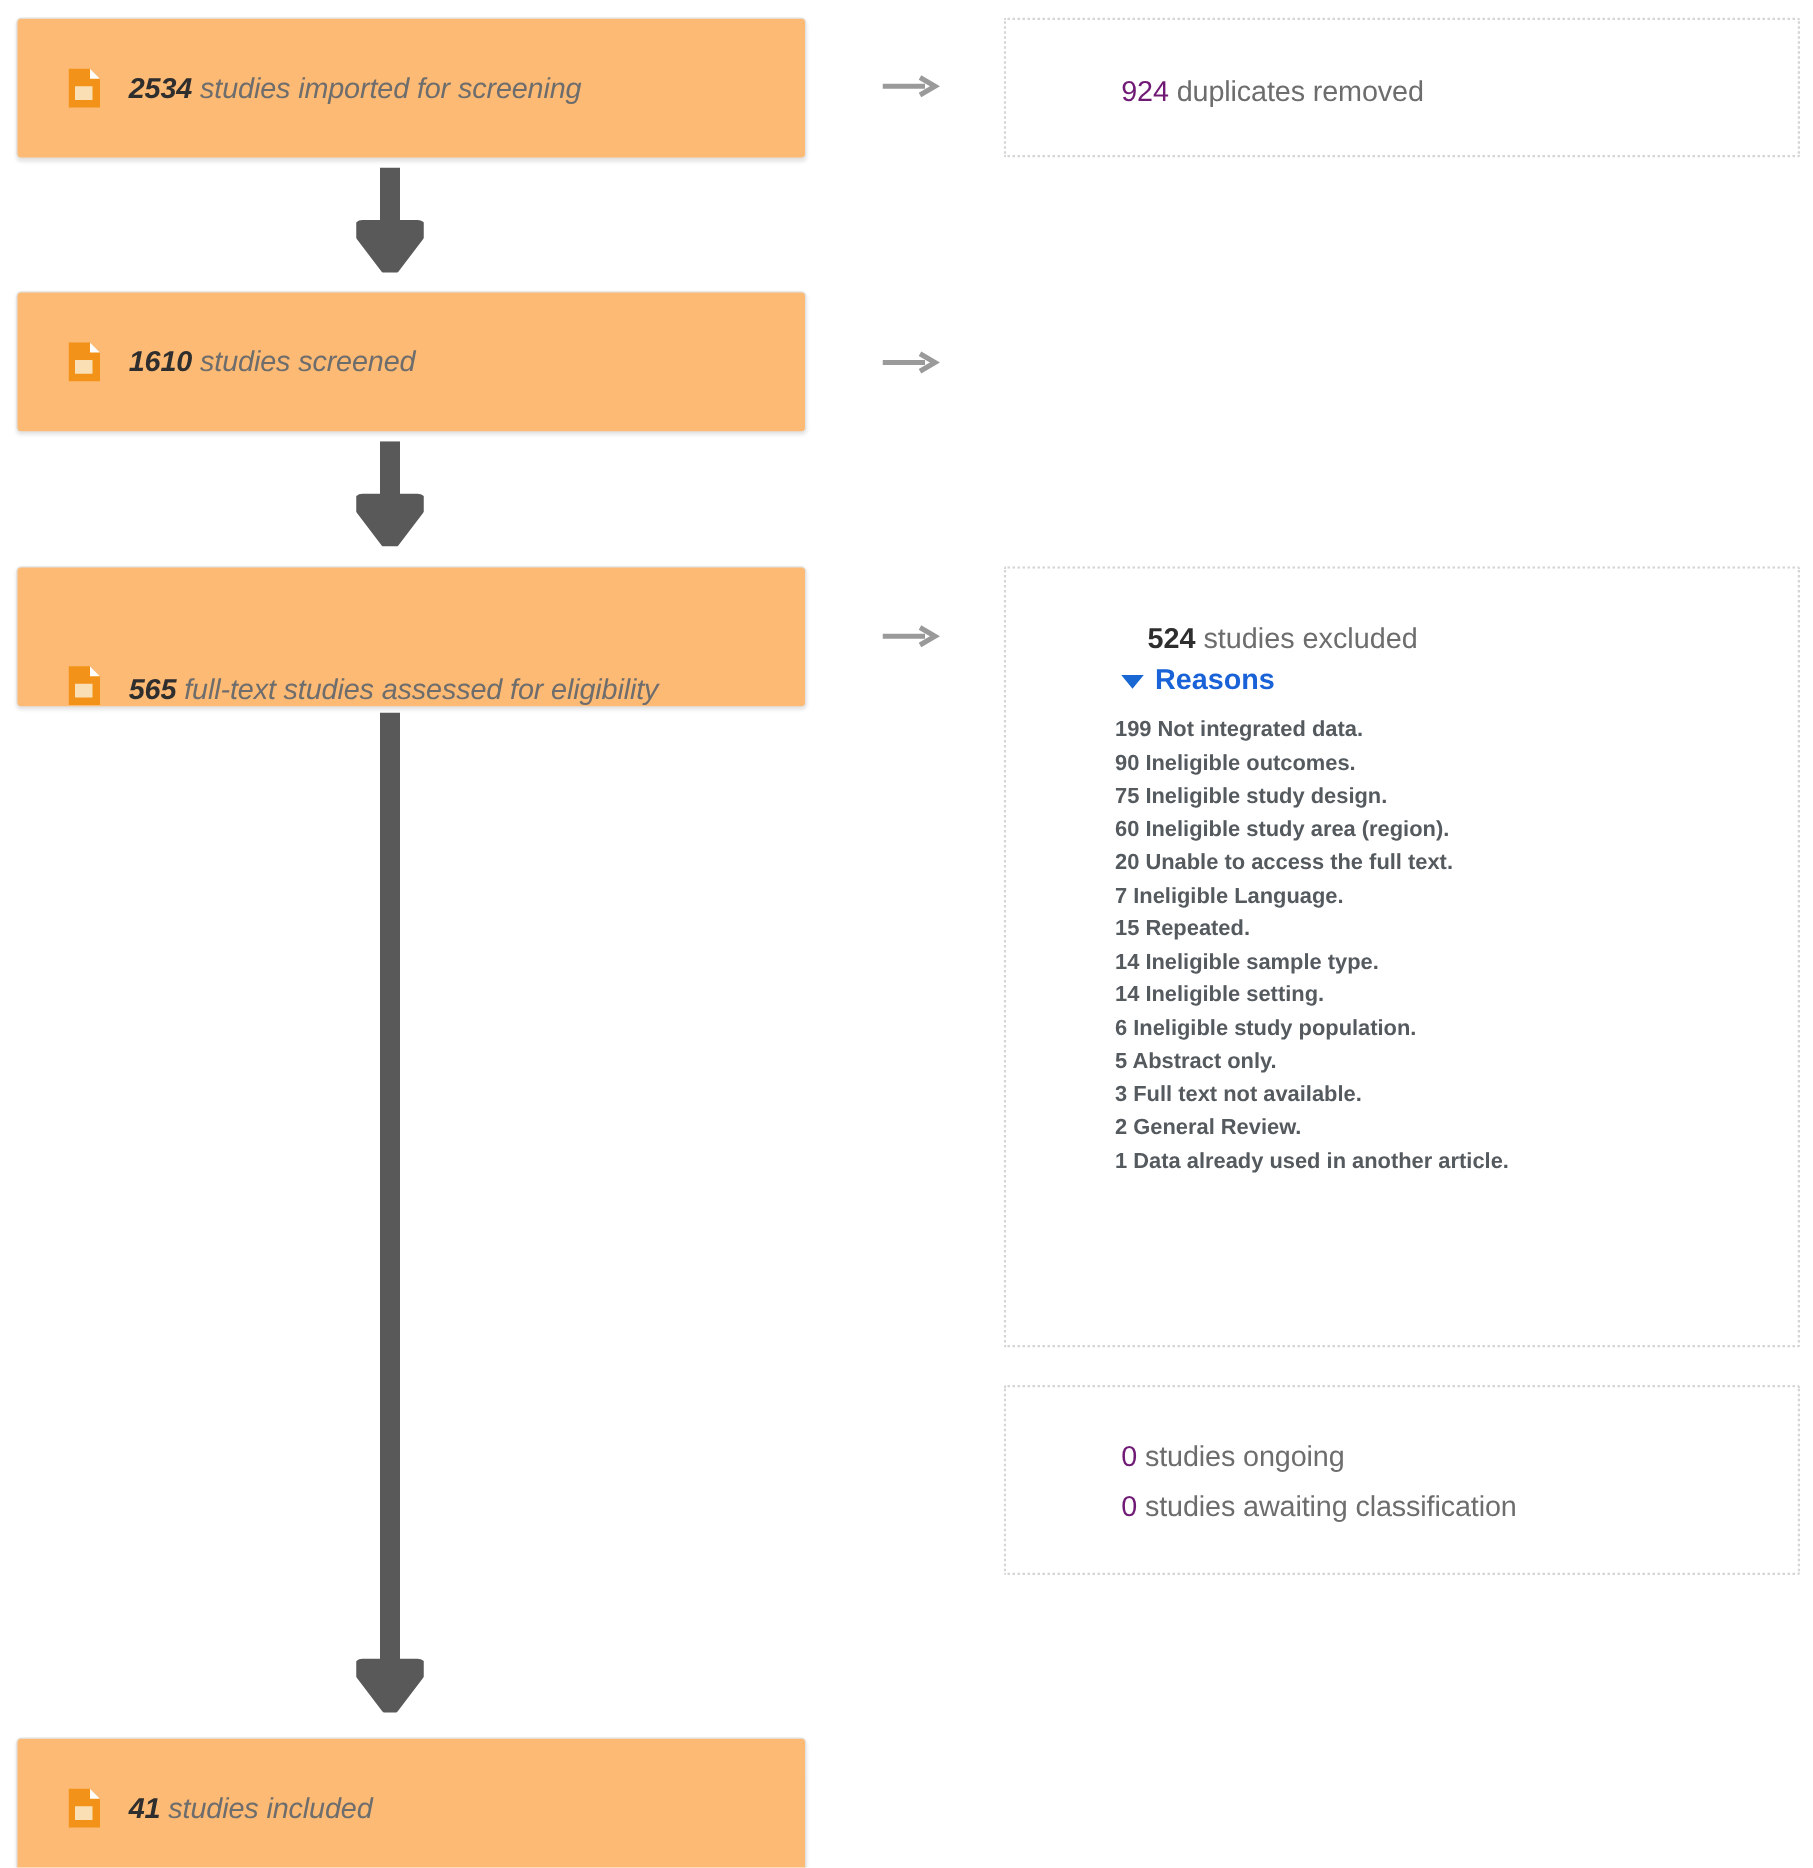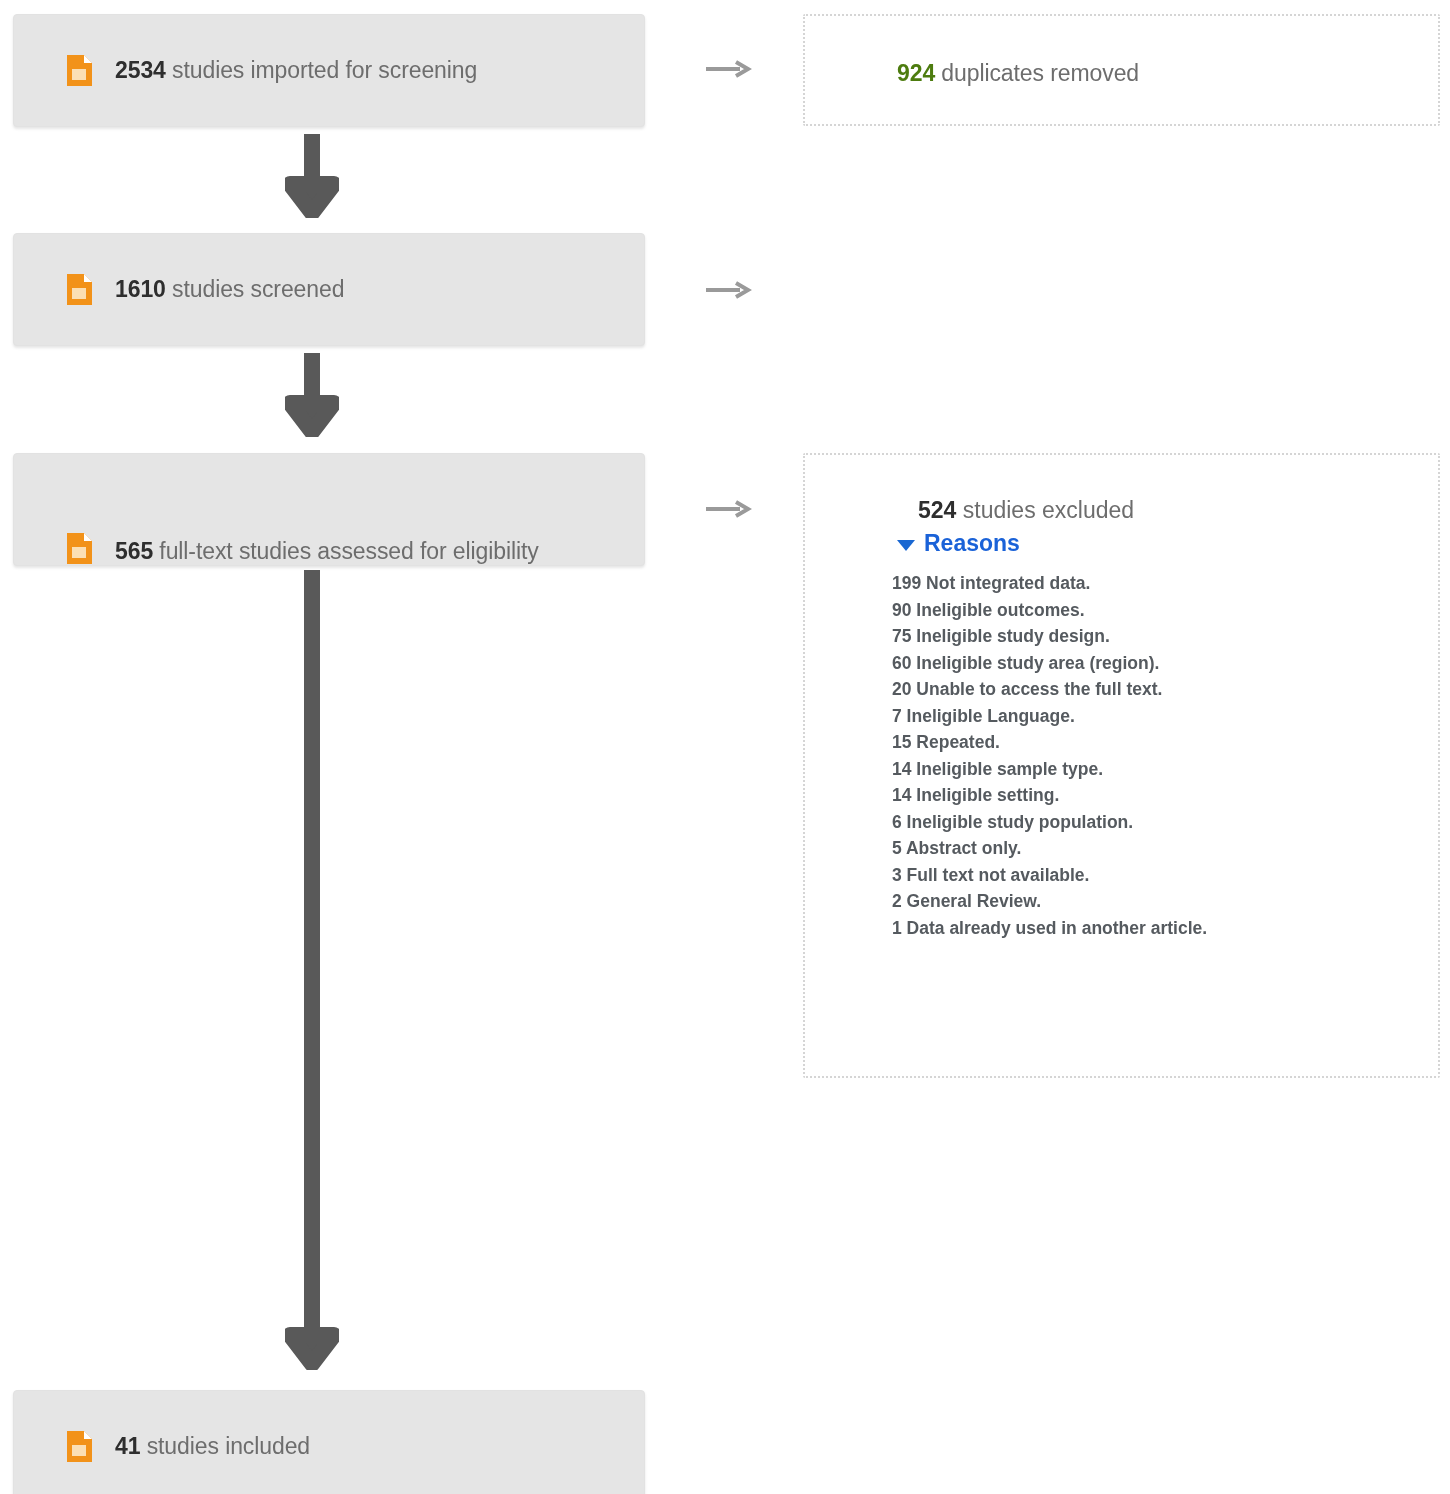--- a/index.html
+++ b/index.html
@@ -15,27 +15,28 @@
 
   .flow-root {
     position: relative;
     width: 1450px;
     height: 1494px;
   }
 
   
   .stage-box {
     position: absolute;
-    background: #e5e5e5;
+    background: #fdba74;
     border: 1px solid #e2e2e2;
     border-radius: 4px;
     box-shadow: 0 2px 3px rgba(0,0,0,0.10);
     display: flex;
     align-items: center;
-    padding-left: 52px;
+    padding-left: 40px;
+    font-style: italic;
   }
 
   .doc-icon {
     width: 27px;
     height: 33px;
     flex: 0 0 auto;
     margin-right: 22px;
     display: block;
   }
 
@@ -59,22 +60,22 @@
   }
 
   .dotted-line {
     position: absolute;
     font-size: 23px;
     color: #6d6d6d;
     white-space: nowrap;
     letter-spacing: -0.1px;
   }
   .dotted-line .num {
-    font-weight: bold;
-    color: #4d7c0f;
+    font-weight: normal;
+    color: #701a75;
   }
 
   
   .excluded-head {
     position: absolute;
     left: 113px;
     top: 42px;
     font-size: 23px;
     color: #6d6d6d;
     white-space: nowrap;
@@ -206,20 +207,24 @@
       <li class="reason-item">14 Ineligible sample type.</li>
       <li class="reason-item">14 Ineligible setting.</li>
       <li class="reason-item">6 Ineligible study population.</li>
       <li class="reason-item">5 Abstract only.</li>
       <li class="reason-item">3 Full text not available.</li>
       <li class="reason-item">2 General Review.</li>
       <li class="reason-item">1 Data already used in another article.</li>
     </ul>
   </div>
 
+  <div class="dotted-box" style="left:803px; top:1108px; width:637px; height:152px;">
+    <div class="dotted-line" style="left:92px; top:42px;"><span class="num">0</span><span> studies ongoing</span></div>
+    <div class="dotted-line" style="left:92px; top:82px;"><span class="num">0</span><span> studies awaiting classification</span></div>
+  </div>
 
   <svg class="v-arrow" style="left:285px; top:570px;" width="54" height="800" viewBox="0 0 54 800" preserveAspectRatio="none">
     <path d="M27 0 v770 M5 765 l22 29 l22 -29 z" stroke="#595959" stroke-width="16" fill="#595959" stroke-linejoin="round"></path>
   </svg>
 
   <div class="stage-box" style="left:13px; top:1390px; width:632px; height:113px;">
     <svg class="doc-icon" viewBox="0 0 27 33">
       <path d="M1 1 h17 l8 8 v23 h-25 z" fill="#F29219"></path>
       <path d="M18 1 l8 8 h-8 z" fill="#ffffff"></path>
       <rect x="6" y="15" width="14" height="11" fill="#FBDFB4"></rect>

